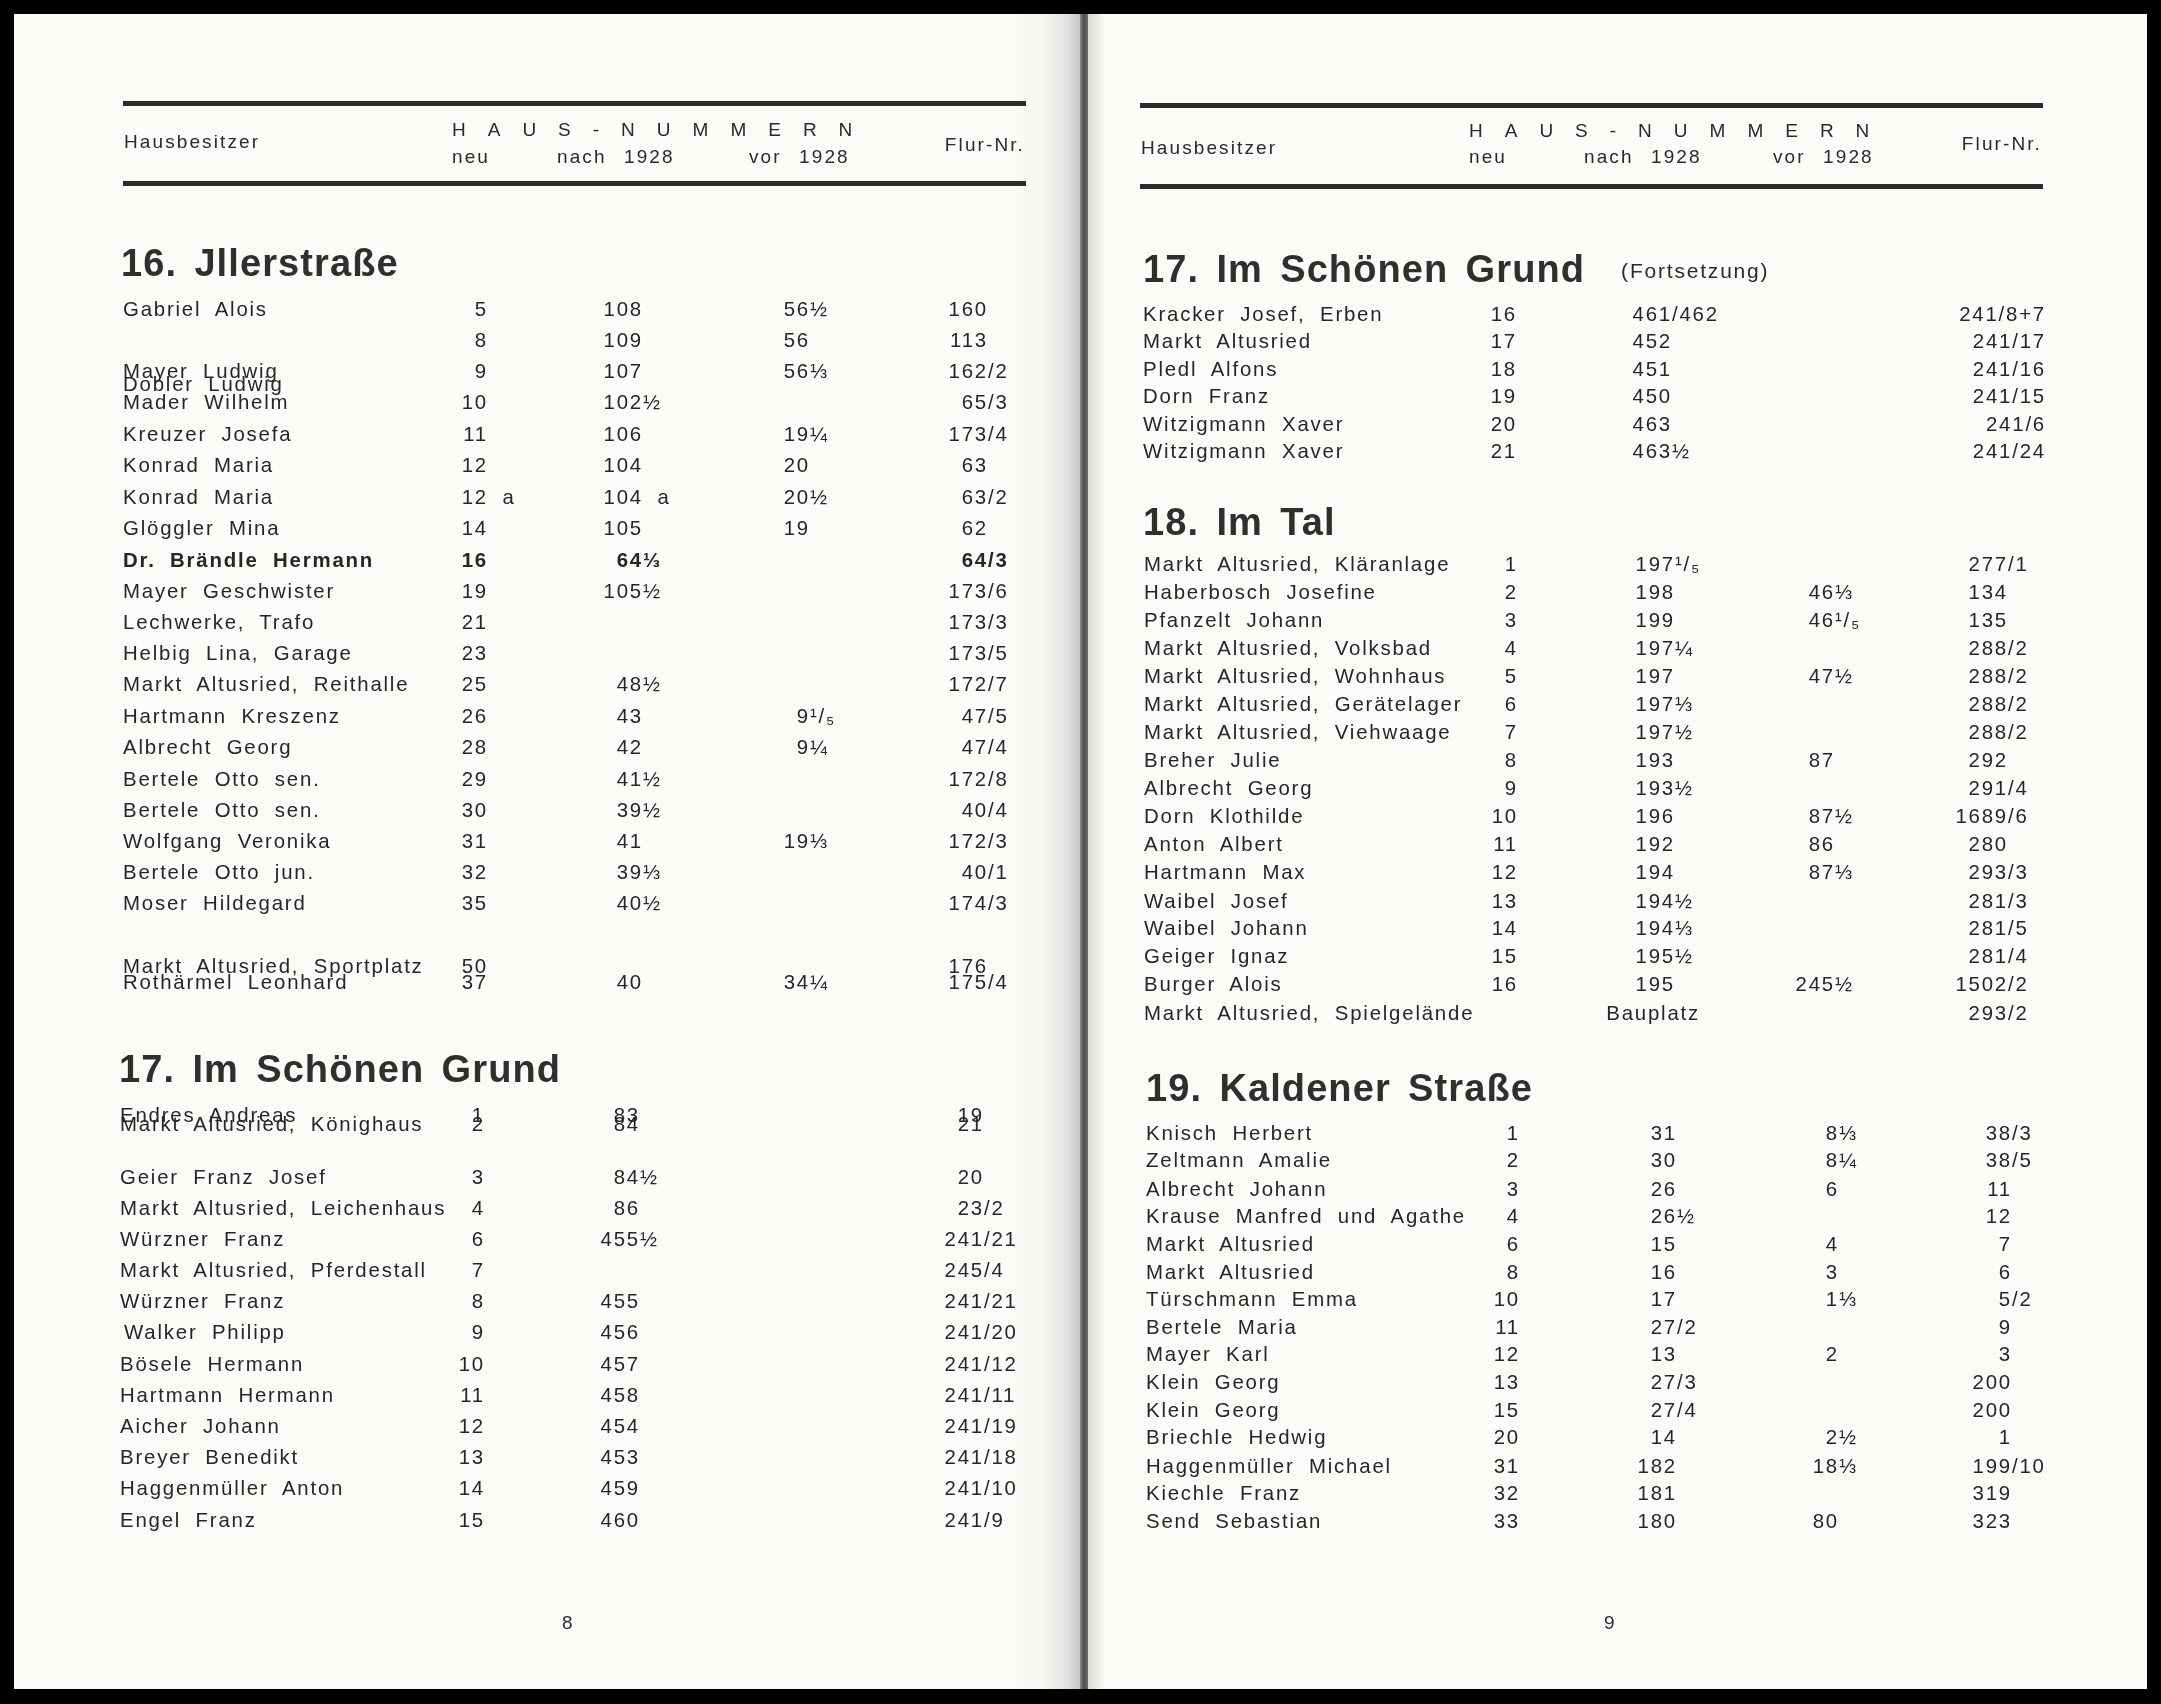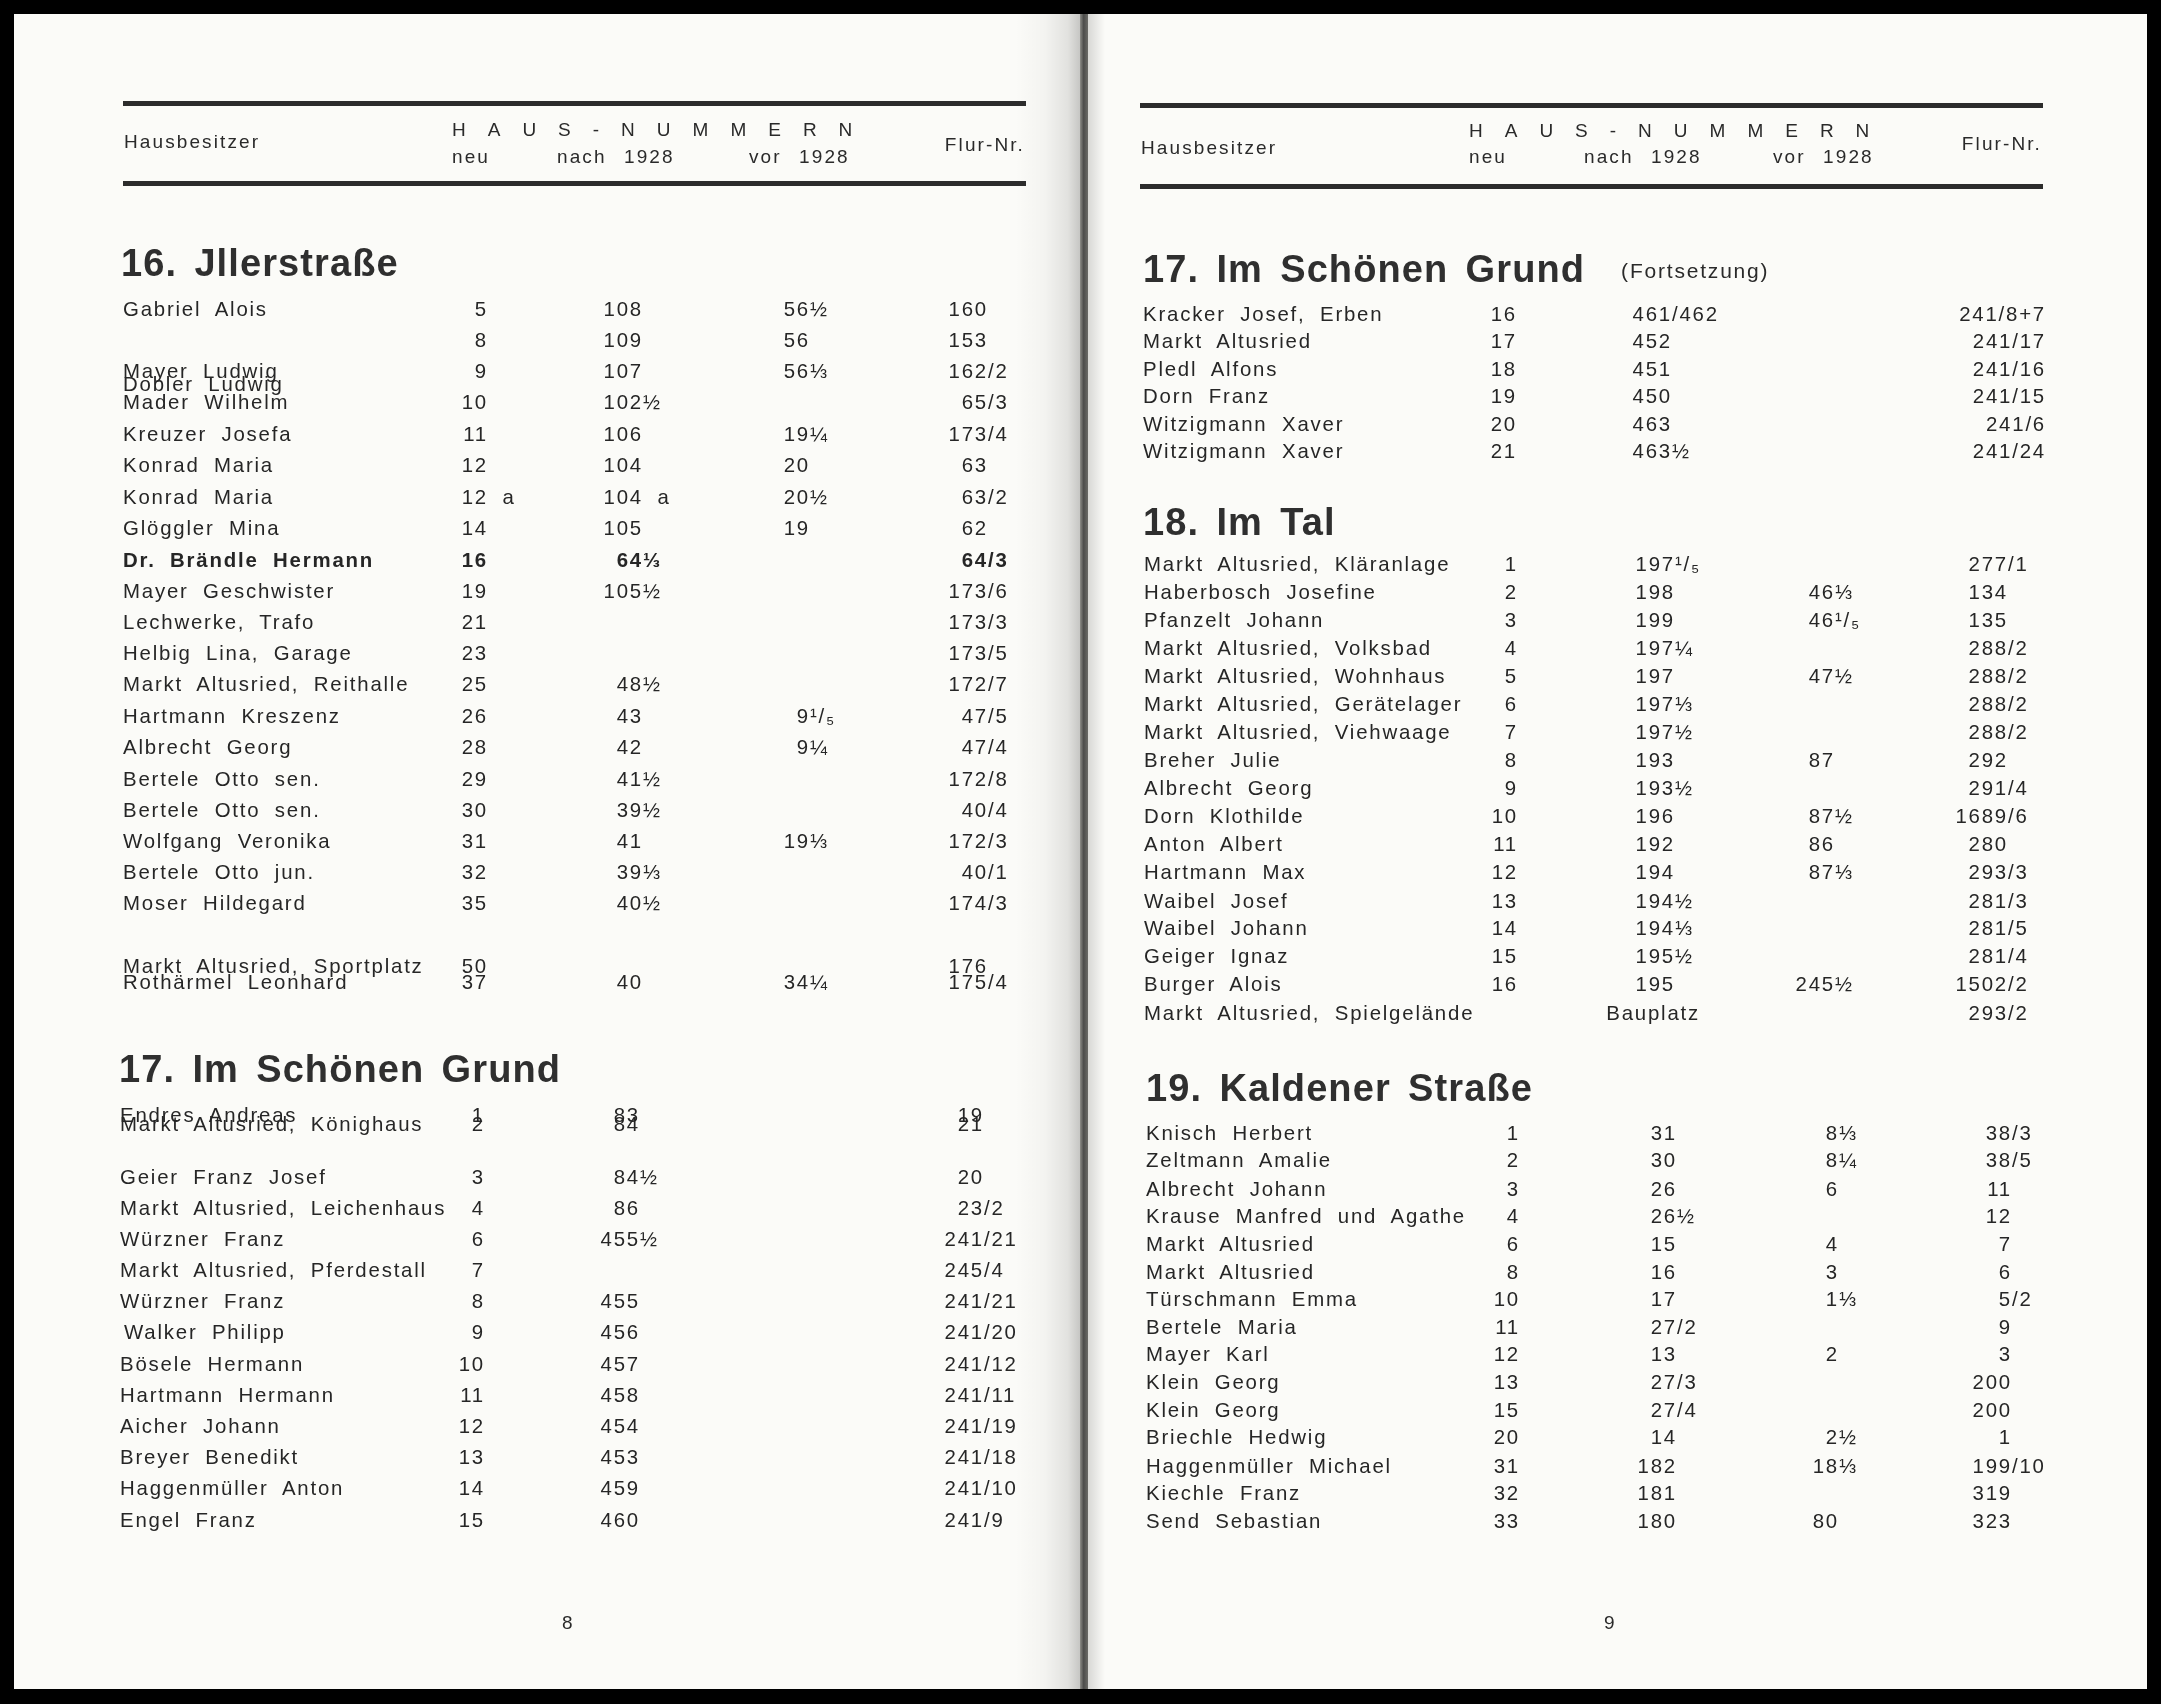--- a/index.html
+++ b/index.html
@@ -73,21 +73,21 @@
           <span class="cell num" style="left: 488px;">
             <span class="i">8</span>
           </span>
           <span class="cell num" style="left: 643px;">
             <span class="i">109</span>
           </span>
           <span class="cell num" style="left: 810px;">
             <span class="i">56</span>
           </span>
           <span class="cell num" style="left: 988px;">
-            <span class="i">153</span>
+            <span class="i">113</span>
           </span>
         </div>
         <div class="row" style="top: 361px;">
           <span class="cell" style="left: 123px;">Mayer Ludwig</span>
           <span class="cell num" style="left: 488px;">
             <span class="i">9</span>
           </span>
           <span class="cell num" style="left: 643px;">
             <span class="i">107</span>
           </span>

